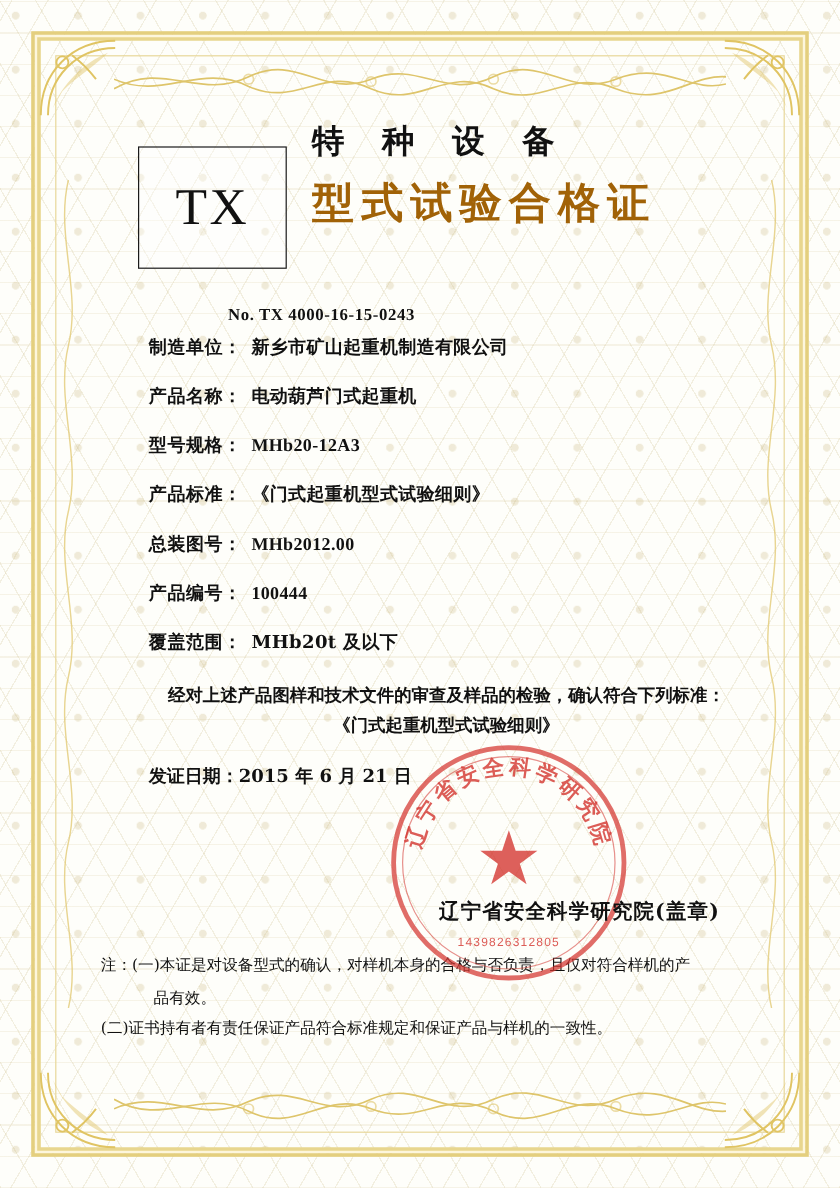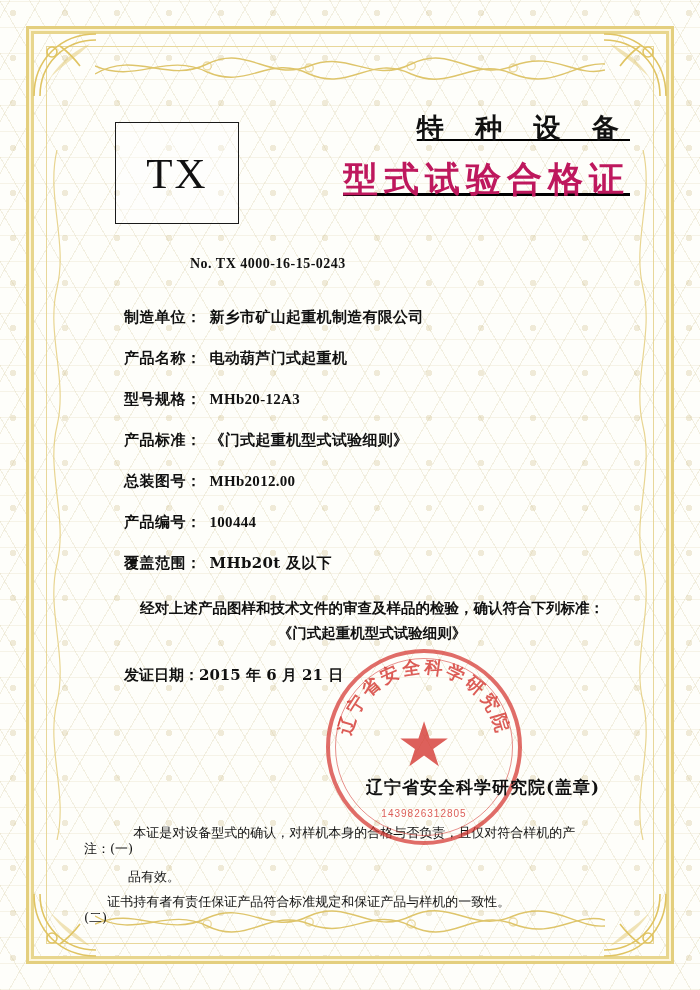--- a/index.html
+++ b/index.html
@@ -124,53 +124,52 @@
     font-family: "Liberation Serif", "DejaVu Serif", serif;
     font-size: 43px;
     letter-spacing: 2px;
     color: #111;
   }
 
   .title-block {
     position: absolute;
     left: 190px;
     right: 0;
-    top: 10px;
-    text-align: right;
-    text-decoration: underline;
+    top: 0;
+    text-align: left;
   }
   .title-line1 {
     font-family: "DejaVu Serif", "Liberation Serif", serif;
     font-size: 27px;
     font-weight: bold;
     letter-spacing: 11px;
     color: #111;
     margin-bottom: 10px;
   }
   .title-line2 {
     font-family: "DejaVu Serif", "Liberation Serif", serif;
     font-size: 35px;
     font-weight: bold;
     letter-spacing: 6px;
-    color: #be185d;
+    color: #a16207;
   }
 
   .cert-no {
     text-align: left;
     margin-top: 16px;
     font-family: "Liberation Serif", "DejaVu Serif", serif;
     font-size: 14px;
     font-weight: bold;
     letter-spacing: 0.5px;
     color: #111;
     margin-left: 120px;
   }
 
   .fields {
-    margin-top: 36px;
+    margin-top: 8px;
     padding-left: 54px;
   }
   .field-row {
     display: flex;
     align-items: baseline;
     margin-bottom: 22px;
     font-size: 15px;
     color: #111;
   }
   .field-label {
@@ -292,21 +291,20 @@
     font-size: 13px;
     color: #111;
     line-height: 1.9;
   }
   .note-row {
     display: flex;
     margin-bottom: 4px;
   }
   .note-lead {
     white-space: nowrap;
-    margin-top: 16px;
   }
   .note-body {
     flex: 1;
   }
   .note-cont {
     padding-left: 44px;
   }
 </style>
 </head>
 <body>

